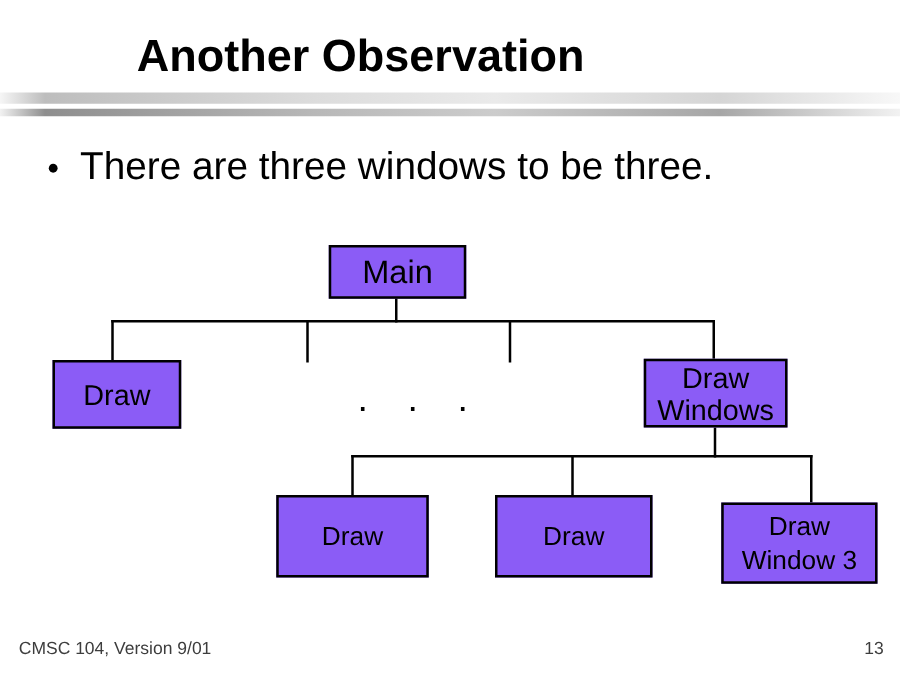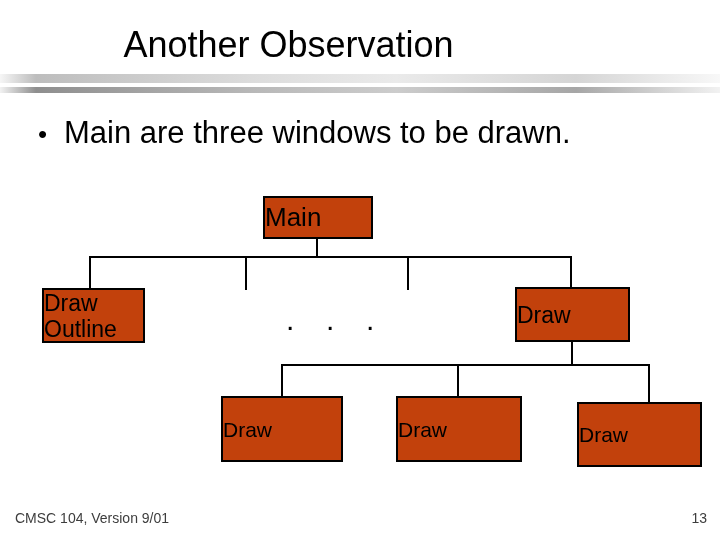--- a/index.html
+++ b/index.html
@@ -2,37 +2,37 @@
 <html><head>
 <meta charset="utf-8">
 <style>
   html,body{margin:0;padding:0;background:#ffffff;}
   .slide{
     position:relative;width:720px;height:540px;background:#ffffff;overflow:hidden;
     font-family:"Liberation Sans","DejaVu Sans",sans-serif;color:#000;
   }
   .title{
     position:absolute;top:24px;left:0;width:577px;text-align:center;
-    font-size:36px;font-weight:400;letter-spacing:0;color:#000;
+    font-size:36px;font-weight:700;letter-spacing:0;color:#000;
   }
   .rule{position:absolute;left:0;width:720px;}
   .rule-top{
     top:74px;height:9px;
     background:linear-gradient(to right,#f6f6f6 0%,#bdbdbd 5%,#dcdcdc 35%,#eaeaea 55%,#d5d5d5 80%,#f8f8f8 100%);
   }
   .rule-bottom{
     top:87px;height:6px;
     background:linear-gradient(to right,#f2f2f2 0%,#8e8e8e 5%,#b8b8b8 35%,#cccccc 55%,#a6a6a6 80%,#f2f2f2 100%);
   }
   .bullet-line{position:absolute;top:115px;left:38px;font-size:31px;display:flex;}
   .bullet-marker{width:26px;font-size:26px;line-height:38px;}
   .bullet-text{white-space:nowrap;}
   .node{
-    position:absolute;background:#c2410c;border:2px solid #000;box-sizing:border-box;
-    display:flex;flex-direction:column;align-items:flex-start;justify-content:center;
+    position:absolute;background:#8b5cf6;border:2px solid #000;box-sizing:border-box;
+    display:flex;flex-direction:column;align-items:center;justify-content:center;
     text-align:center;
   }
   .node-main{left:263px;top:196px;width:110px;height:43px;font-size:26px;}
   .node-l2{font-size:23px;line-height:26px;}
   .node-outline{left:42px;top:288px;width:103px;height:55px;}
   .node-windows{left:515px;top:287px;width:115px;height:55px;}
   .node-l3{font-size:21px;line-height:27px;}
   .node-w1{left:221px;top:396px;width:122px;height:66px;}
   .node-w2{left:396px;top:396px;width:126px;height:66px;}
   .node-w3{left:577px;top:402px;width:125px;height:65px;}
@@ -50,58 +50,59 @@
 
 <div class="slide">
 
   <div class="title">Another Observation</div>
 
   <div class="rule rule-top"></div>
   <div class="rule rule-bottom"></div>
 
   <div class="bullet-line">
     <span class="bullet-marker">•</span>
-    <span class="bullet-text">Main are three windows to be drawn.</span>
+    <span class="bullet-text">There are three windows to be three.</span>
   </div>
 
   <div class="cline" style="left:316px;top:237px;width:2px;height:21px;"></div>
   <div class="cline" style="left:89px;top:256px;width:483px;height:2px;"></div>
   <div class="cline" style="left:89px;top:256px;width:2px;height:32px;"></div>
   <div class="cline" style="left:245px;top:256px;width:2px;height:34px;"></div>
   <div class="cline" style="left:407px;top:256px;width:2px;height:34px;"></div>
   <div class="cline" style="left:570px;top:256px;width:2px;height:31px;"></div>
   <div class="cline" style="left:571px;top:342px;width:2px;height:24px;"></div>
   <div class="cline" style="left:281px;top:364px;width:369px;height:2px;"></div>
   <div class="cline" style="left:281px;top:364px;width:2px;height:32px;"></div>
   <div class="cline" style="left:457px;top:364px;width:2px;height:32px;"></div>
   <div class="cline" style="left:648px;top:364px;width:2px;height:38px;"></div>
 
   <div class="node node-main">
     <span>Main</span>
   </div>
 
   <div class="node node-l2 node-outline">
     <span>Draw</span>
-    <span>Outline</span>
   </div>
 
   <div class="ellipsis">.  .  .</div>
 
   <div class="node node-l2 node-windows">
     <span>Draw</span>
+    <span>Windows</span>
   </div>
 
   <div class="node node-l3 node-w1">
     <span>Draw</span>
   </div>
 
   <div class="node node-l3 node-w2">
     <span>Draw</span>
   </div>
 
   <div class="node node-l3 node-w3">
     <span>Draw</span>
+    <span>Window 3</span>
   </div>
 
   <div class="footer footer-left">CMSC 104, Version 9/01</div>
   <div class="footer footer-page">13</div>
 
 </div>
 
 </body></html>

